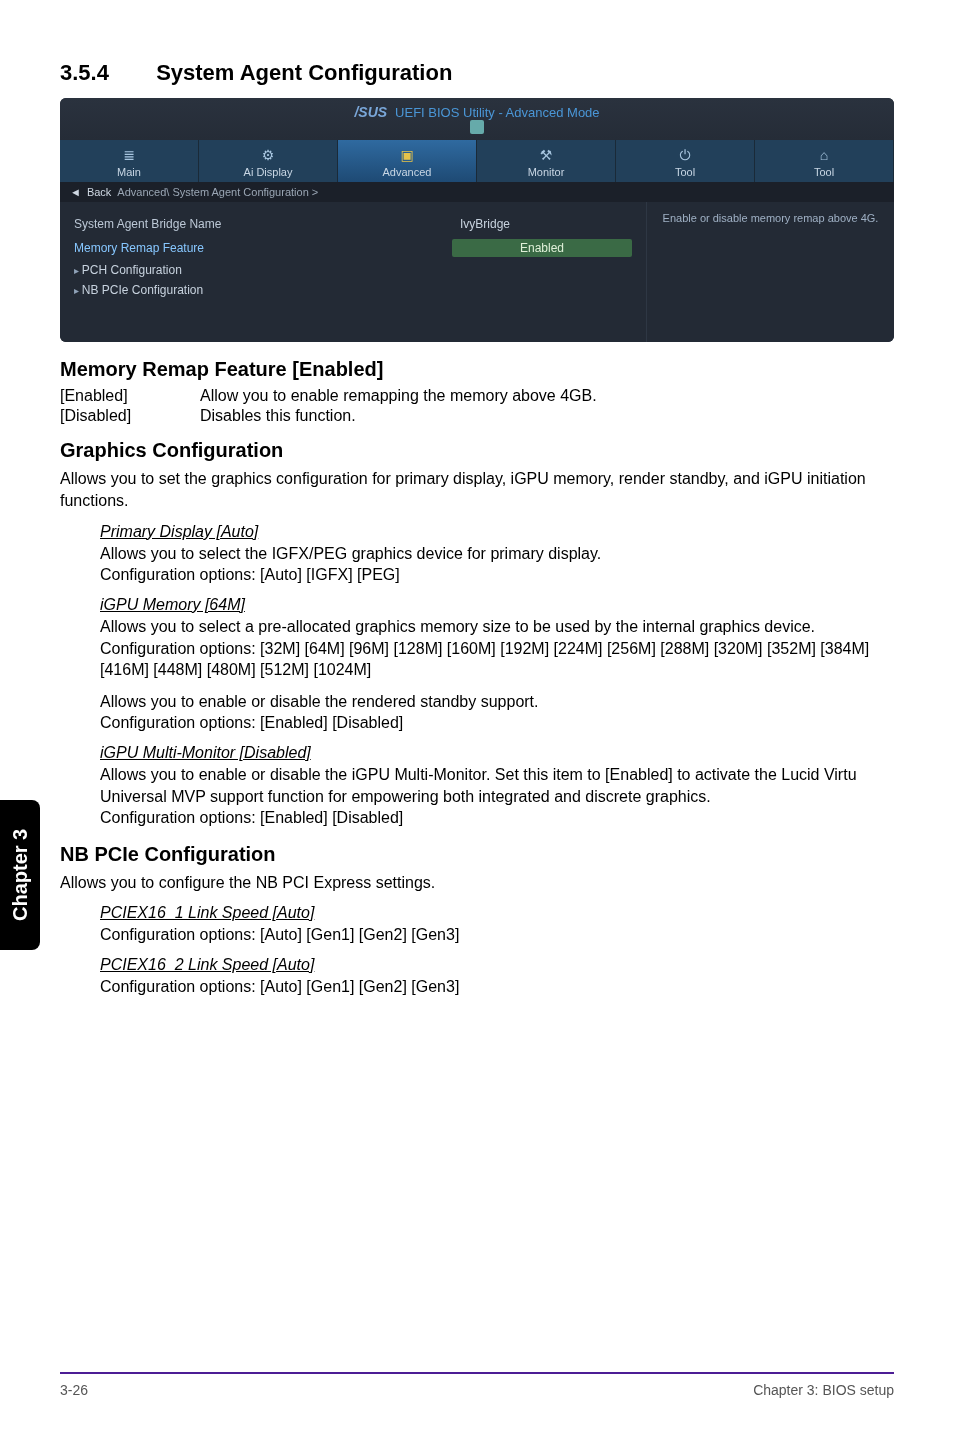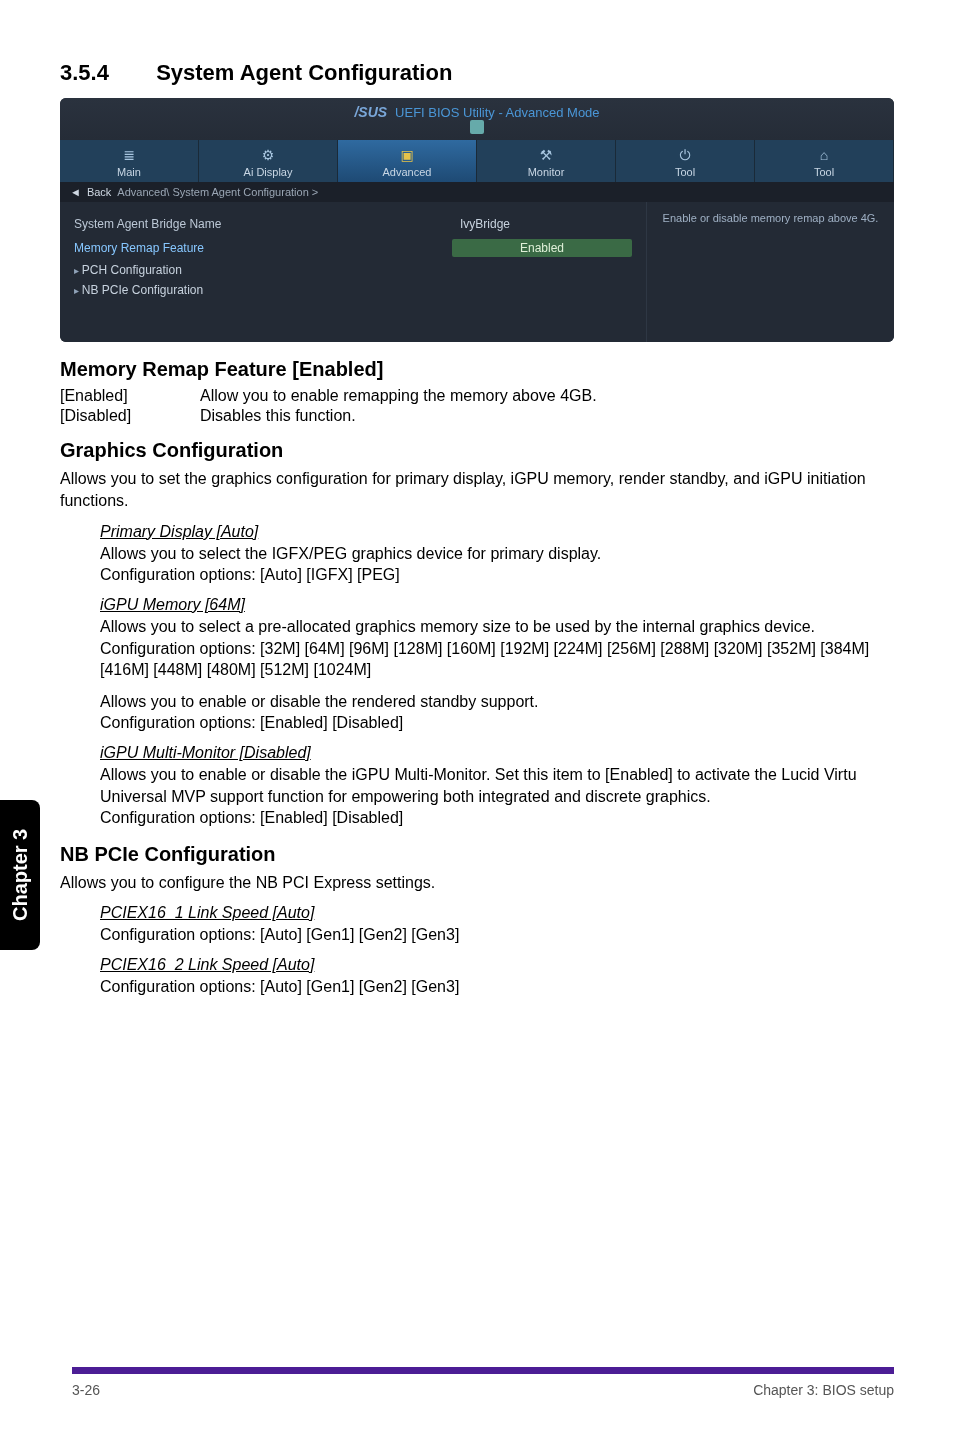--- a/index.html
+++ b/index.html
@@ -78,23 +78,23 @@
   .bios-right { width:248px; padding:10px 12px; background:#232a35; border-left:1px solid #2e3744; font-size:11px; color:#9fb0c4;text-align:center;}
   .row { display:flex; align-items:center; justify-content:space-between; padding:3px 0; font-size:12px;}
   .row .name { color:#bcc8d6; }
   .row .name.sel { color:#87c7ff; }
   .row .val { width:180px; text-align:left; padding:2px 8px; color:#c7d2de;}
   .row .val.badge { background:#3a6a45; color:#dff0d8; border-radius:2px; text-align:center;}
   .row.link .name::before { content:"▸ "; color:#8fa2b8; font-size:10px;}
   .row.link .name { color:#c7d2de; }
 
   .footer {
-    position:absolute; bottom:40px; left:72px; right:60px;
+    position:absolute; bottom:40px; left:60px; right:60px;
     display:flex; justify-content:space-between; font-size:14px; color:#555;
-    border-top:7px solid #4c1d95; padding-top:8px;
+    border-top:2px solid #4c1d95; padding-top:8px;
   }
 </style>
 </head>
 <body>
 
 <div class="side-tab">Chapter 3</div>
 
 <h2 class="section-num">
   <span class="num">3.5.4</span>
   <span>System Agent Configuration</span>

